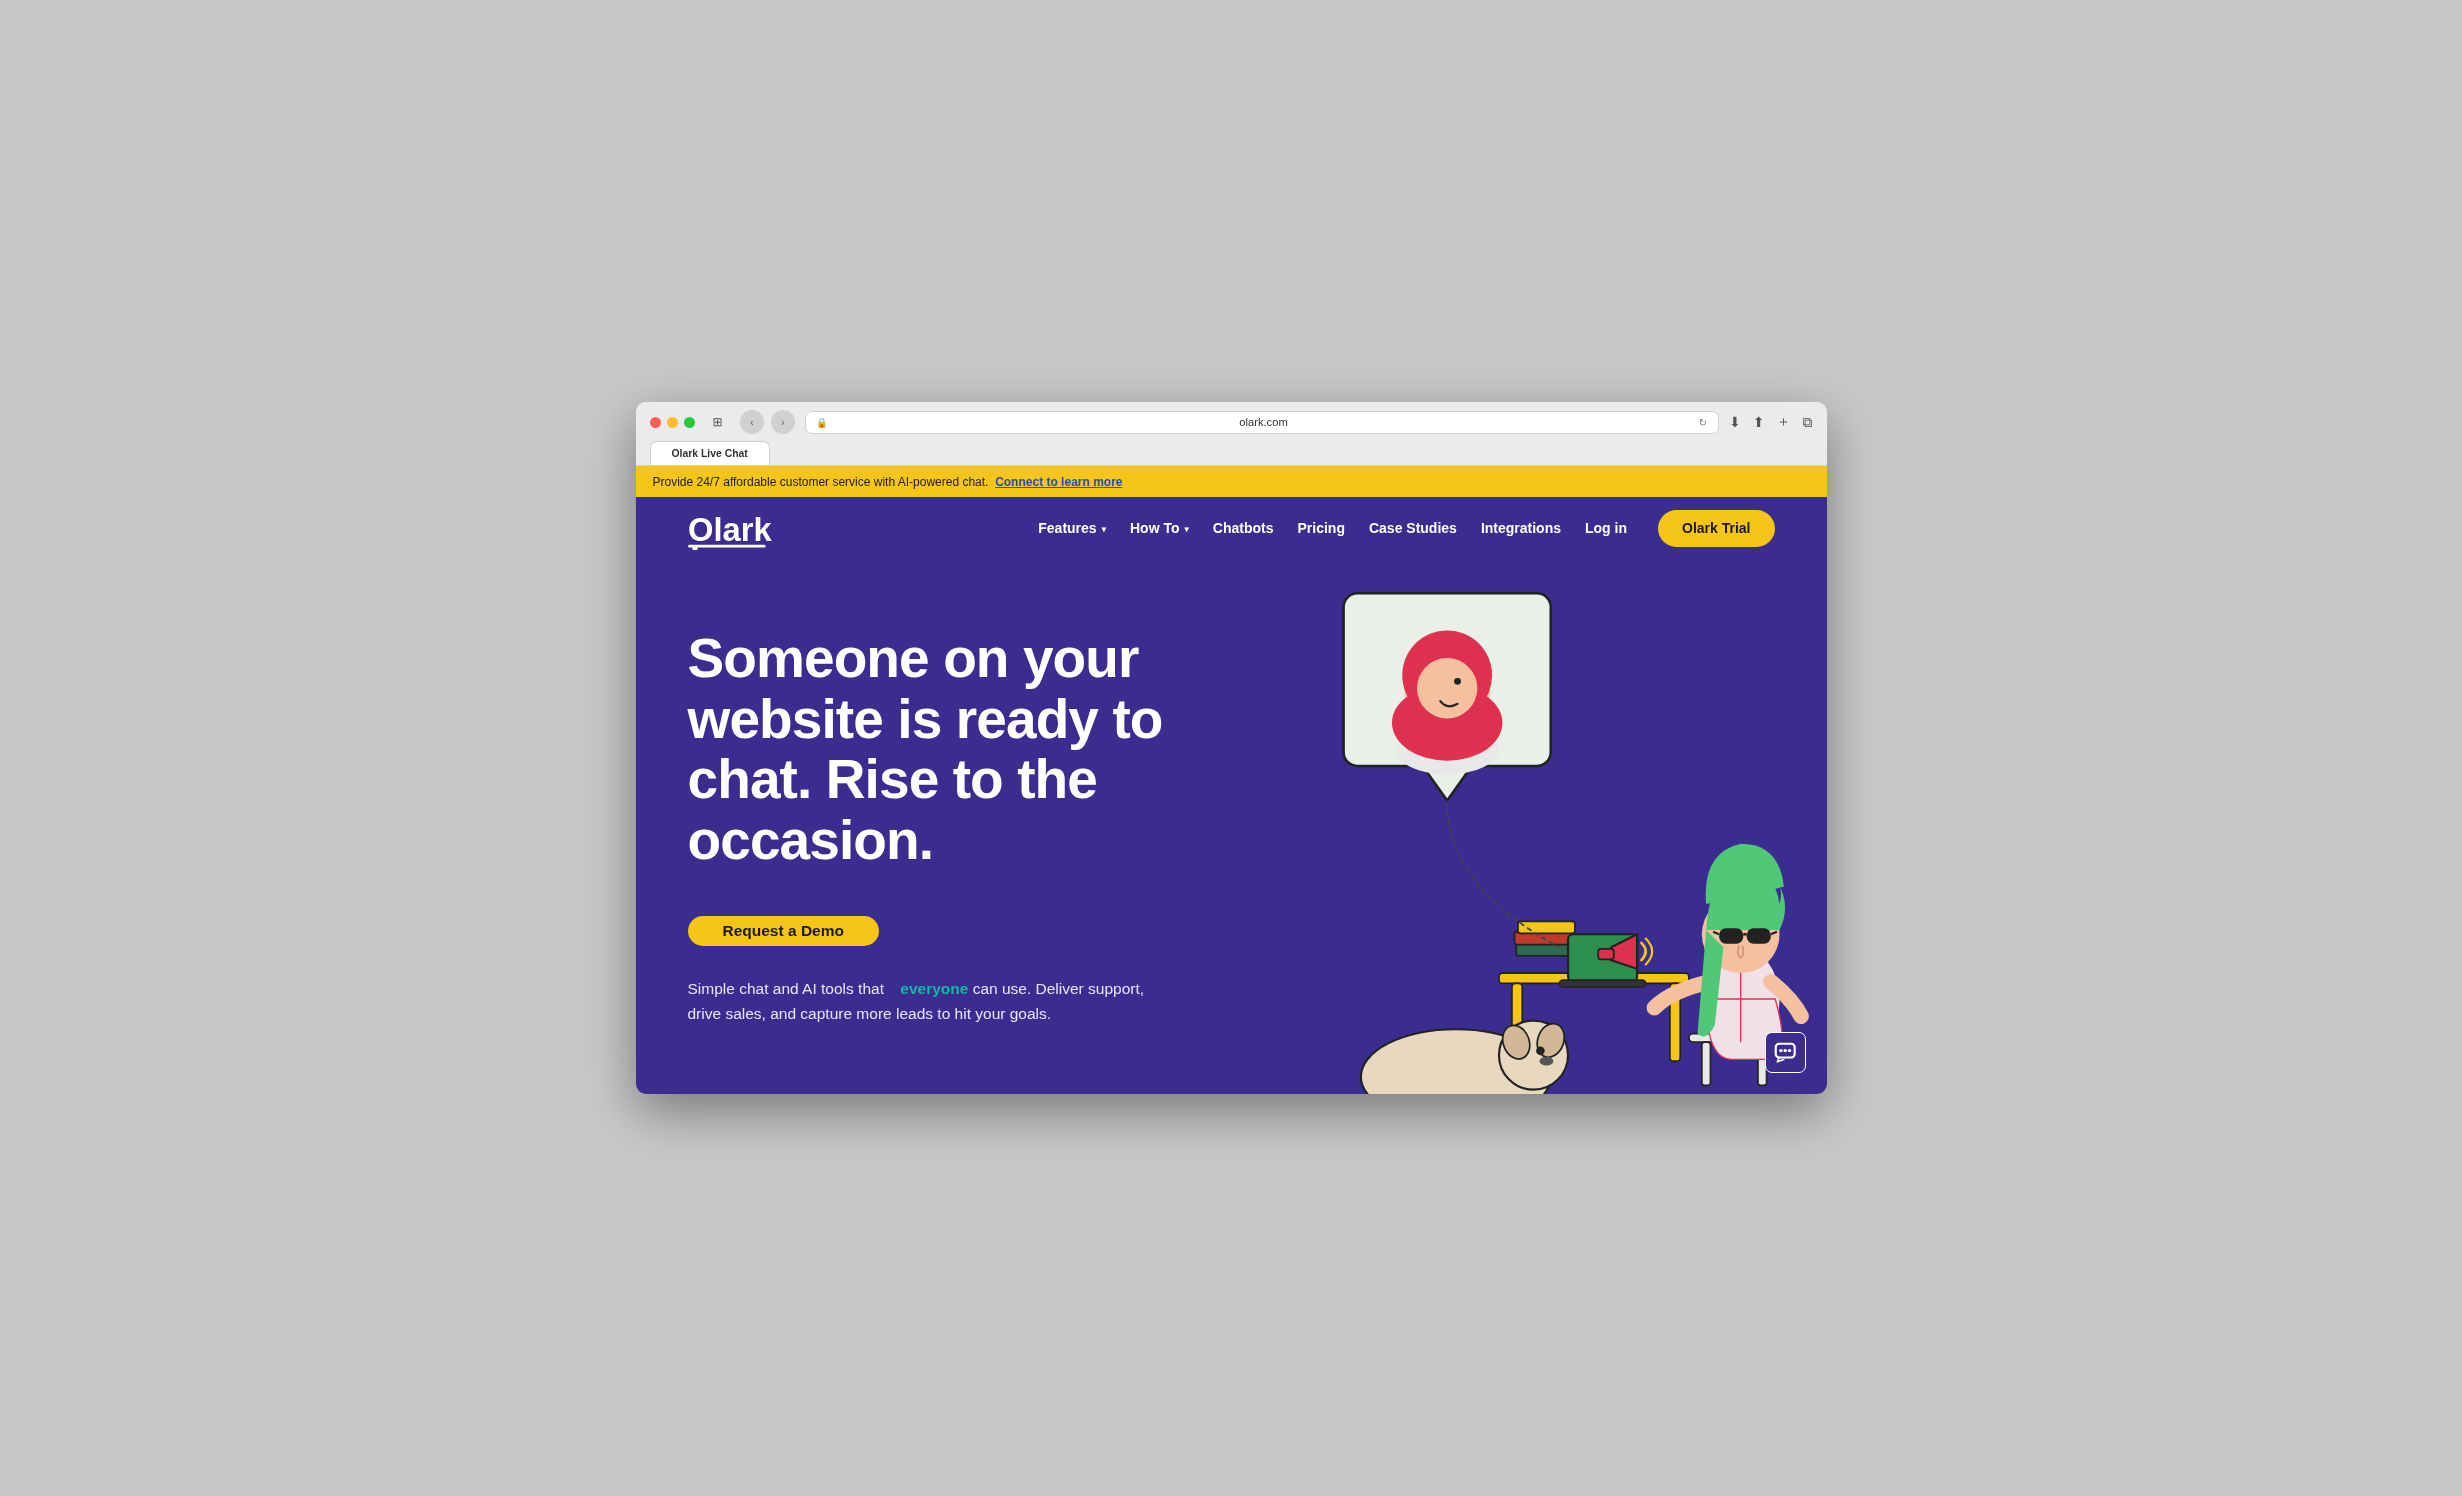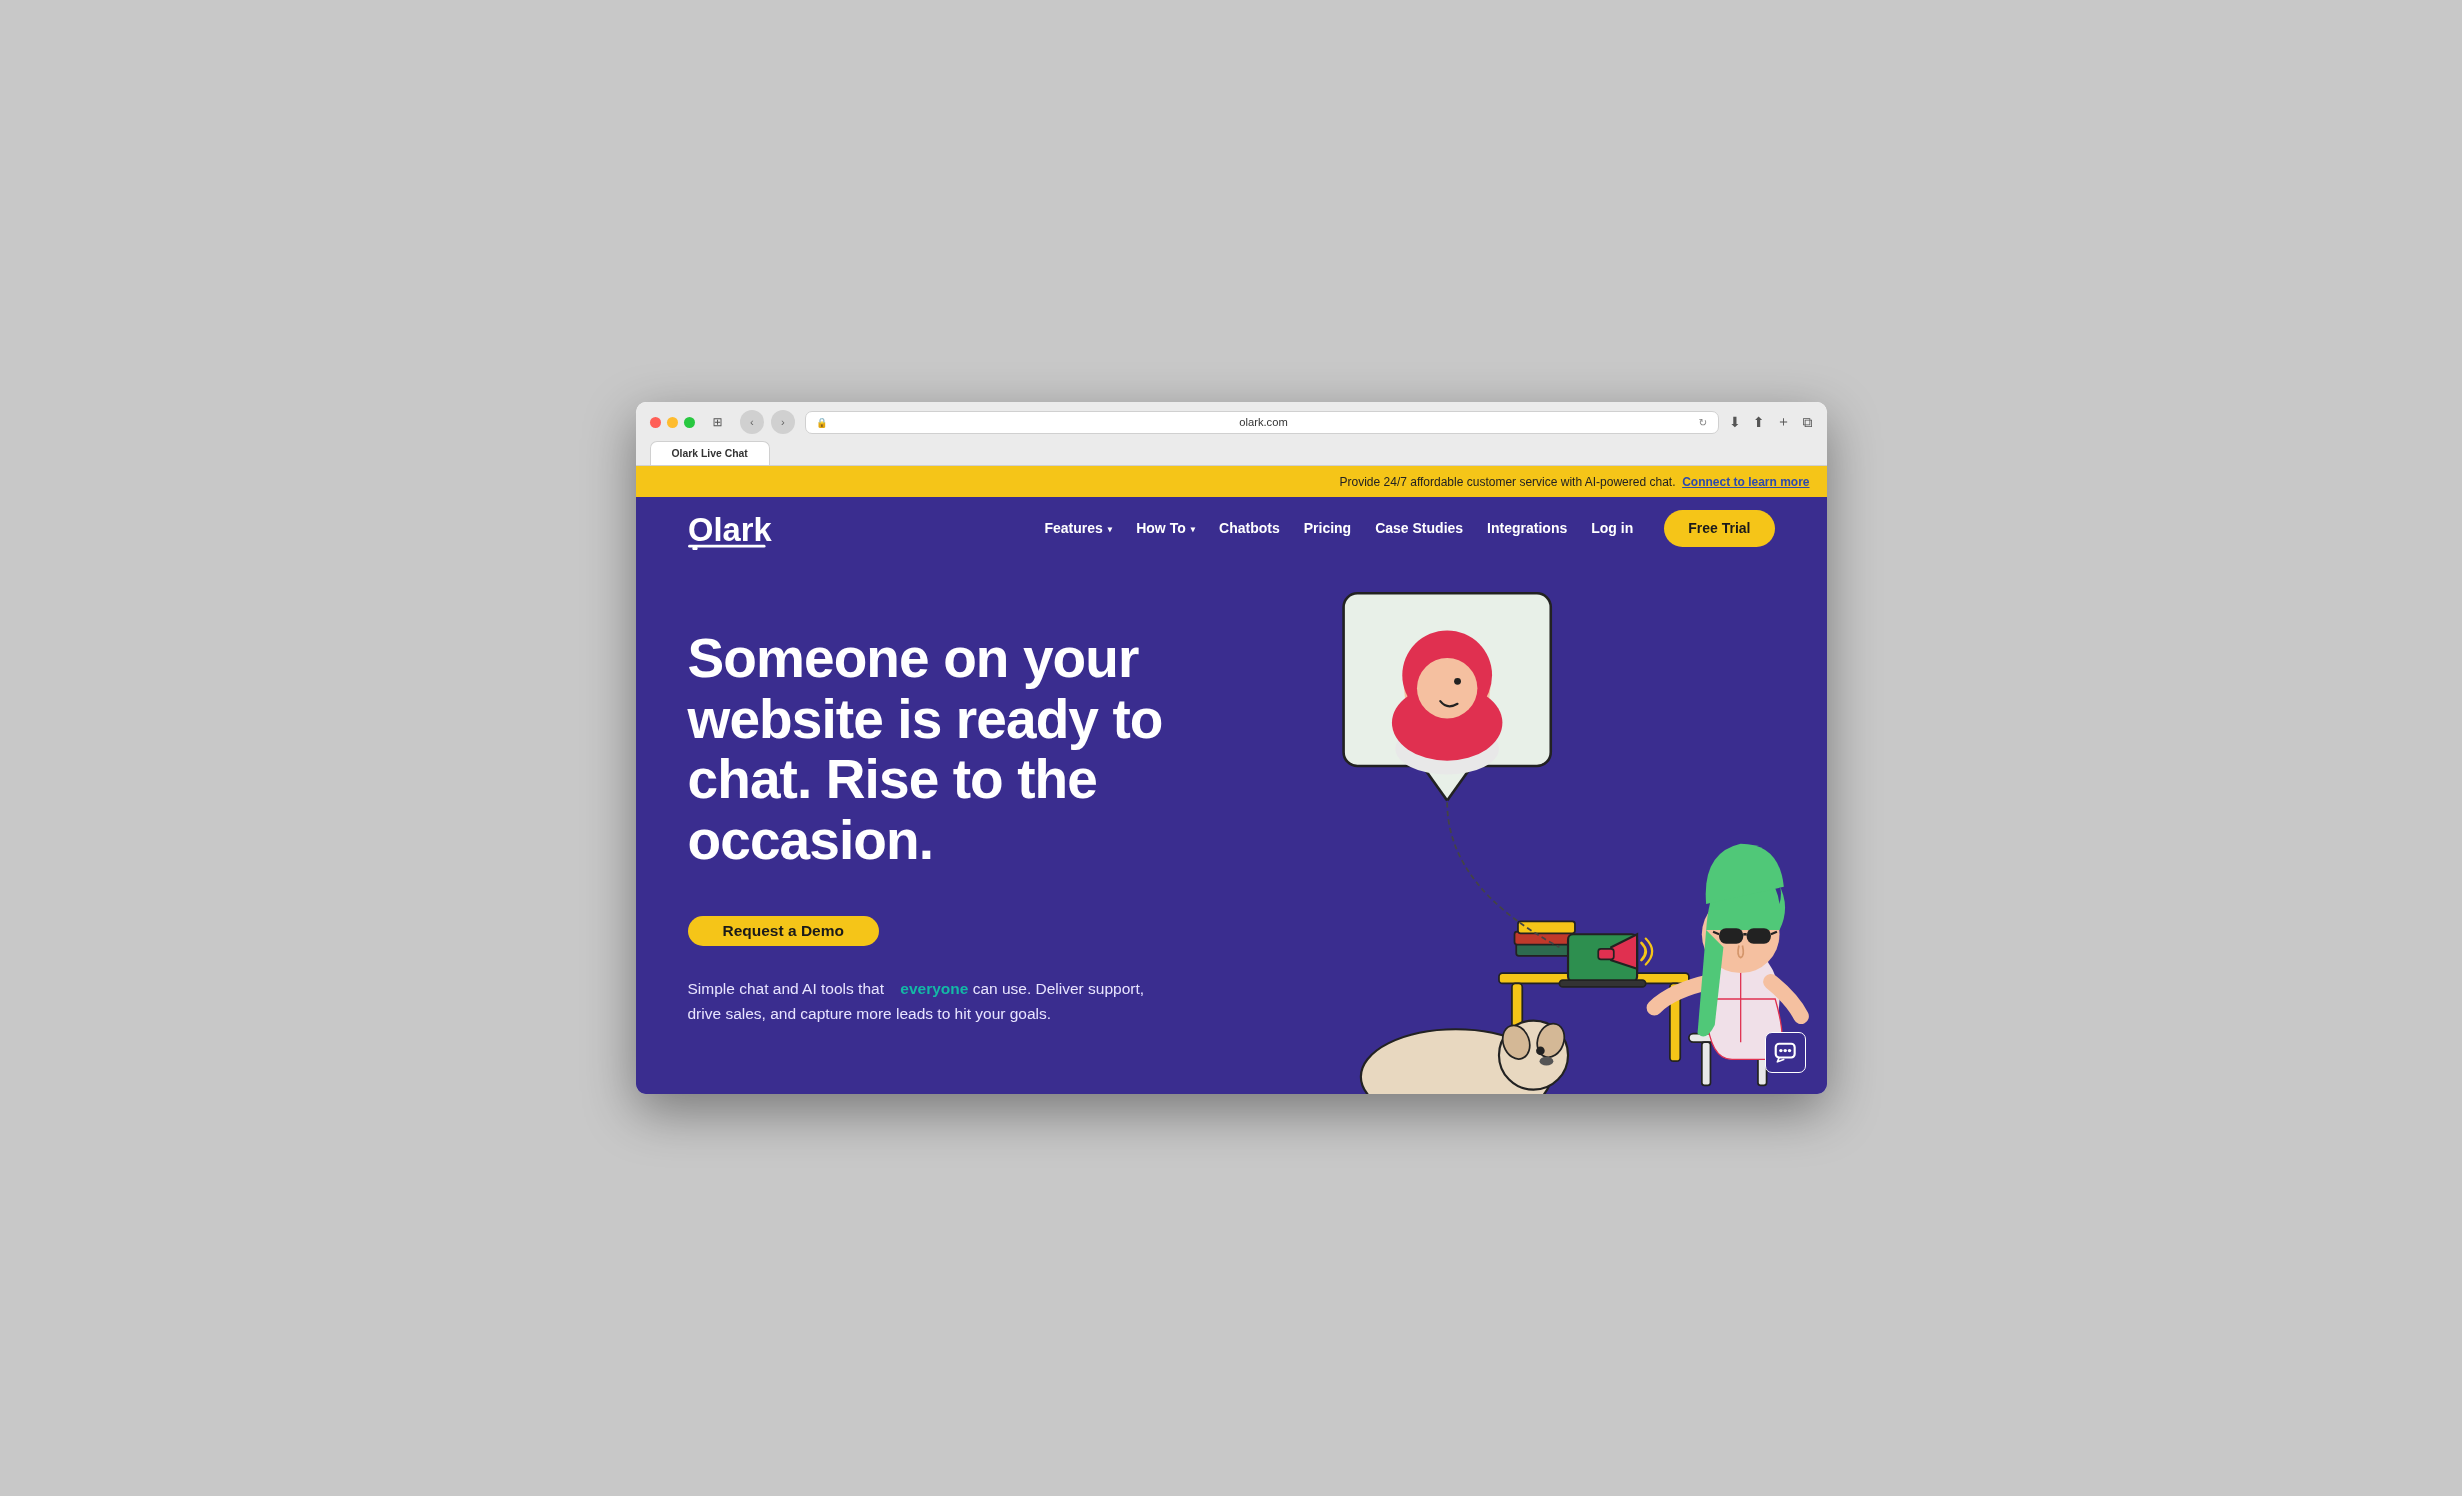--- a/index.html
+++ b/index.html
@@ -134,21 +134,21 @@
     
     .website {
       background: #3a2d8f;
       color: #fff;
     }
 
     
     .announcement-bar {
       background: #f5c518;
       padding: 8.6px 17px;
-      text-align: right;
+      text-align: left;
       font-size: 12px;
       color: #222;
       font-weight: 500;
     }
 
     .announcement-bar a {
       color: #2d4aad;
       font-weight: 700;
       text-decoration: underline;
     }
@@ -373,21 +373,21 @@
         <li>
           <a href="#">Case Studies</a>
         </li>
         <li>
           <a href="#">Integrations</a>
         </li>
         <li>
           <a href="#">Log in</a>
         </li>
         <li>
-          <button class="btn-free-trial">Free Trial</button>
+          <button class="btn-free-trial">Olark Trial</button>
         </li>
       </ul>
     </nav>
 
     <div class="hero">
       <div class="hero-content">
         <h1 class="hero-title">Someone on your website is ready to chat. Rise to the occasion.</h1>
         <button class="btn-demo">Request a Demo</button>
         <p class="hero-subtitle">
           <span>Simple chat and AI tools that </span><span class="highlight">everyone</span><span> can use. Deliver support, drive sales, and capture more leads to hit your goals.</span>

